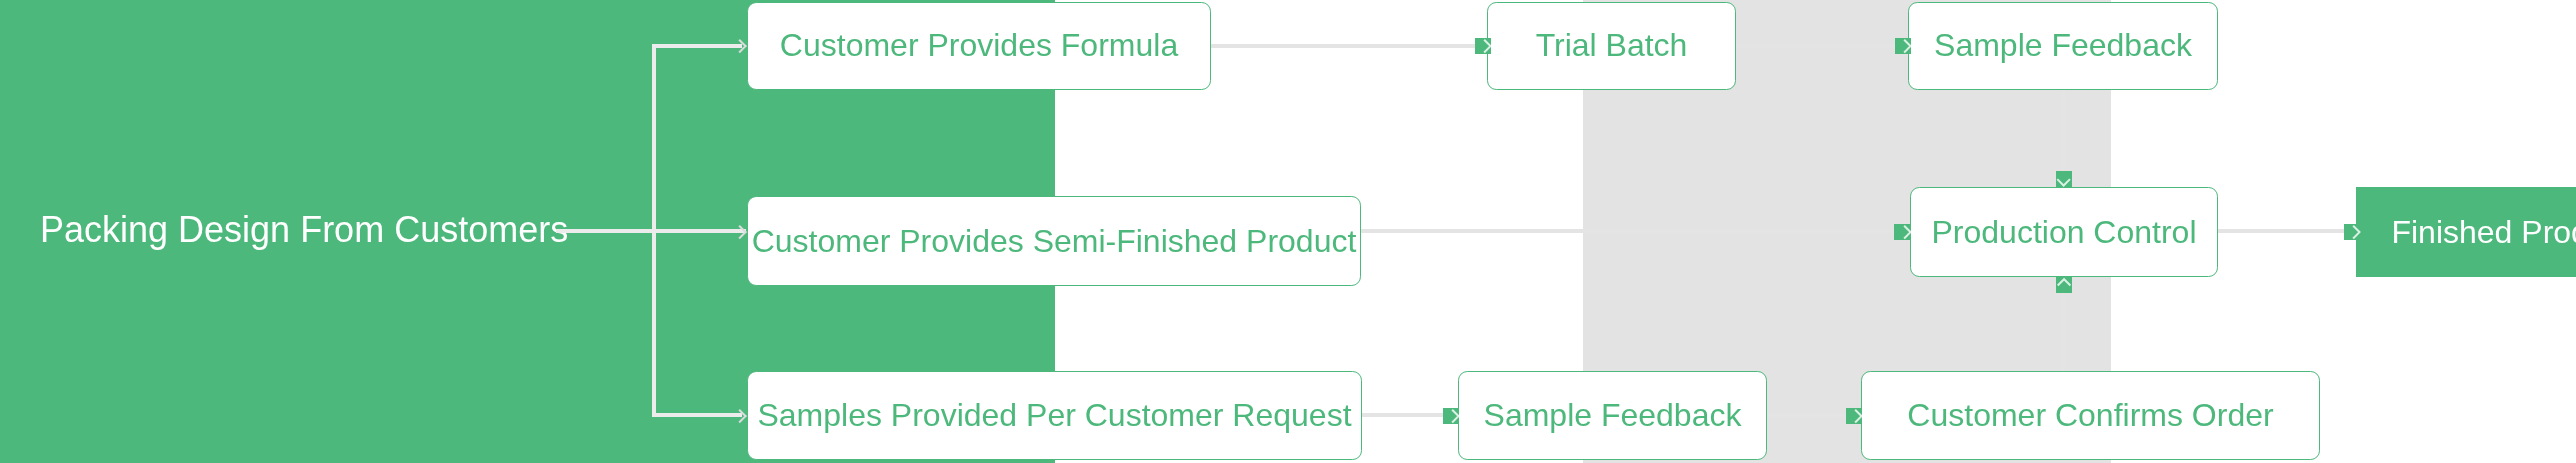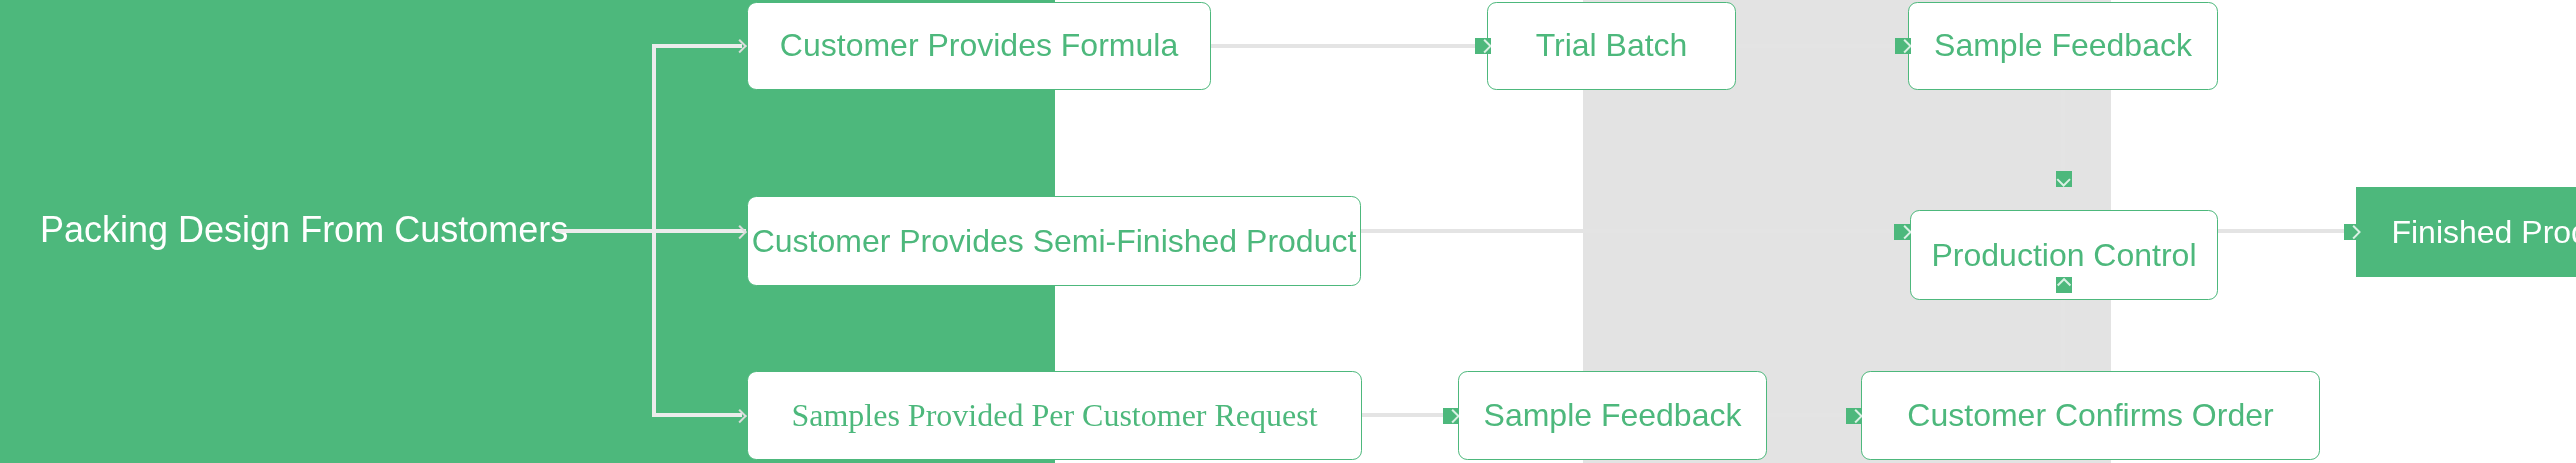--- a/index.html
+++ b/index.html
@@ -74,24 +74,24 @@
   <div class="line" style="left:1767px; top:413px; width:94px; height:3.6px;"></div>
 
   <div class="line" style="left:2061px; top:89px; width:3.6px; height:82px;"></div>
   <div class="line" style="left:2061px; top:292px; width:3.6px; height:79px;"></div>
 
   <div class="node" style="left:747px; top:1.5px; width:464px; height:88px;">Customer Provides Formula</div>
   <div class="node" style="left:1487px; top:1.5px; width:249px; height:88px;">Trial Batch</div>
   <div class="node" style="left:1908px; top:1.5px; width:310px; height:88px;">Sample Feedback</div>
 
   <div class="node" style="left:747px; top:196px; width:614px; height:90px;">Customer Provides Semi-Finished Product</div>
-  <div class="node" style="left:1910px; top:187px; width:308px; height:90px;margin-top:23px;">Production Control</div>
+  <div class="node" style="left:1910px; top:187px; width:308px; height:90px;">Production Control</div>
   <div class="node filled" style="left:2356px; top:187px; width:311px; height:90px;">Finished Product</div>
 
-  <div class="node" style="left:747px; top:371px; width:615px; height:89px;font-family:Liberation Serif, serif;">Samples Provided Per Customer Request</div>
+  <div class="node" style="left:747px; top:371px; width:615px; height:89px;">Samples Provided Per Customer Request</div>
   <div class="node" style="left:1458px; top:371px; width:309px; height:89px;">Sample Feedback</div>
   <div class="node" style="left:1861px; top:371px; width:459px; height:89px;">Customer Confirms Order</div>
 
   <div class="sq" style="left:1475px; top:38px;"></div>
   <div class="sq" style="left:1895px; top:38px;"></div>
   <div class="sq" style="left:1894px; top:224px;"></div>
   <div class="sq" style="left:2056px; top:171px;"></div>
   <div class="sq" style="left:2056px; top:277px;"></div>
   <div class="sq" style="left:2344px; top:224px;"></div>
   <div class="sq" style="left:1443px; top:408px;"></div>

